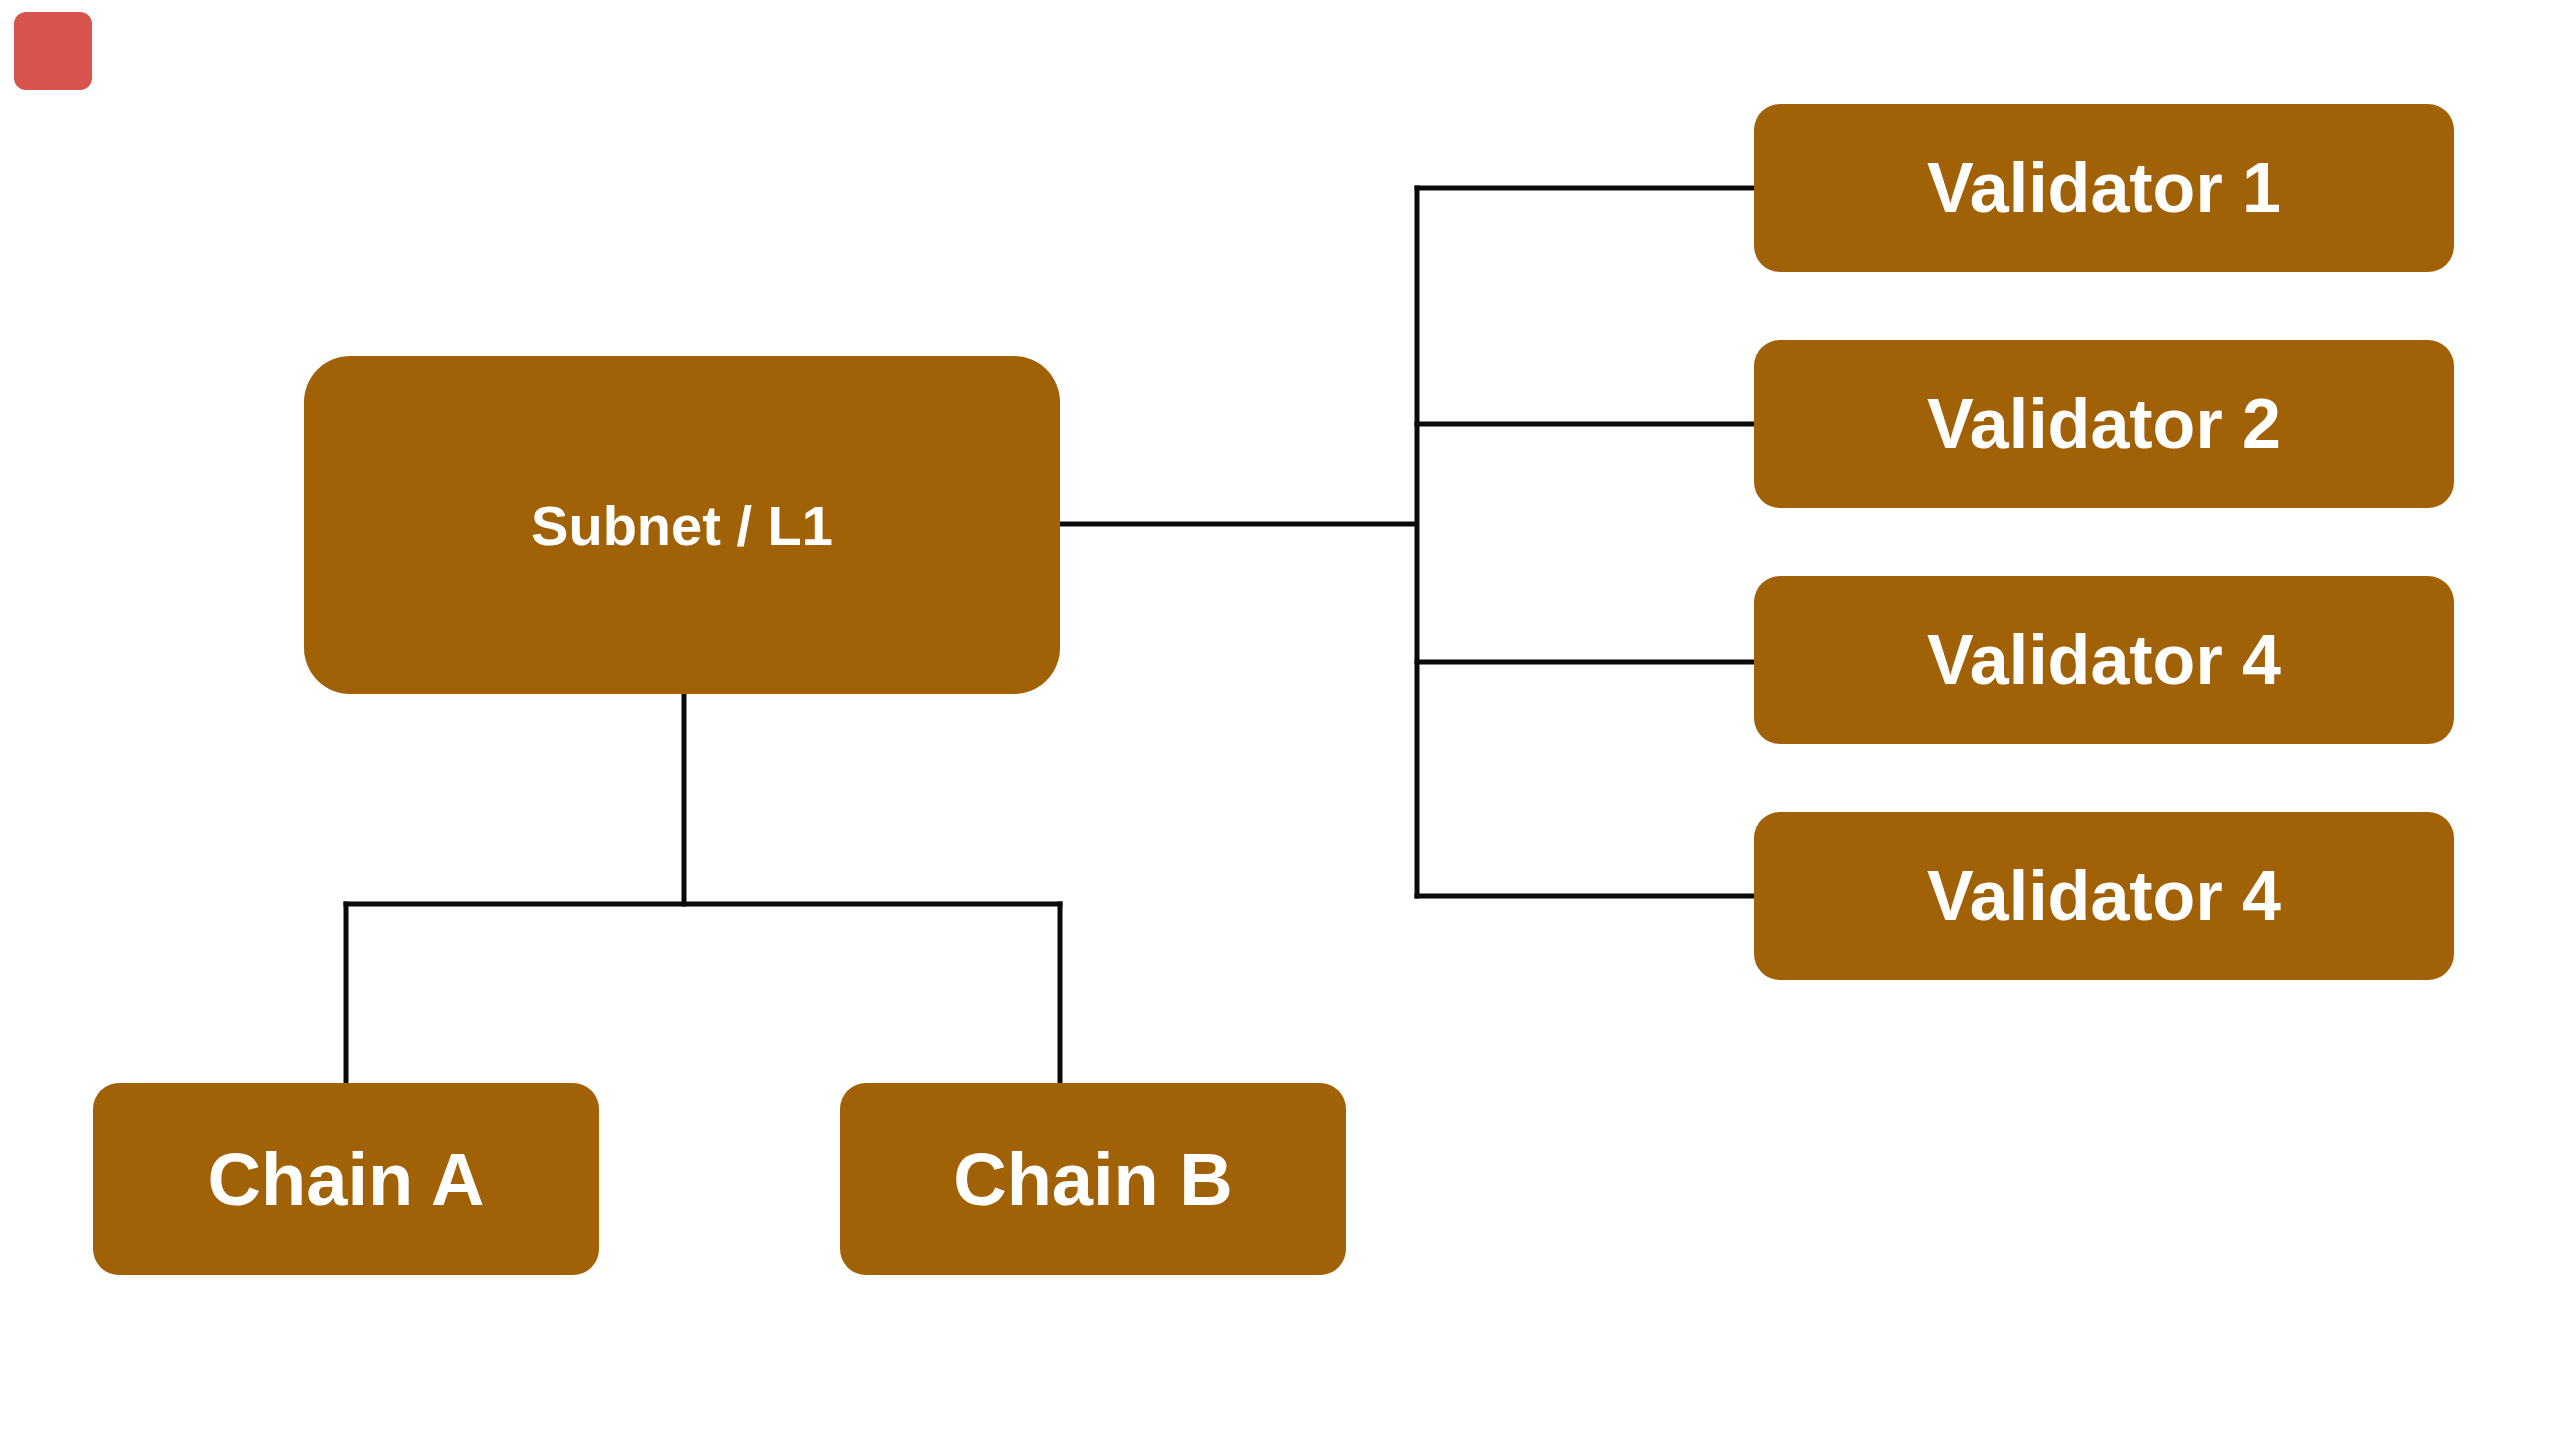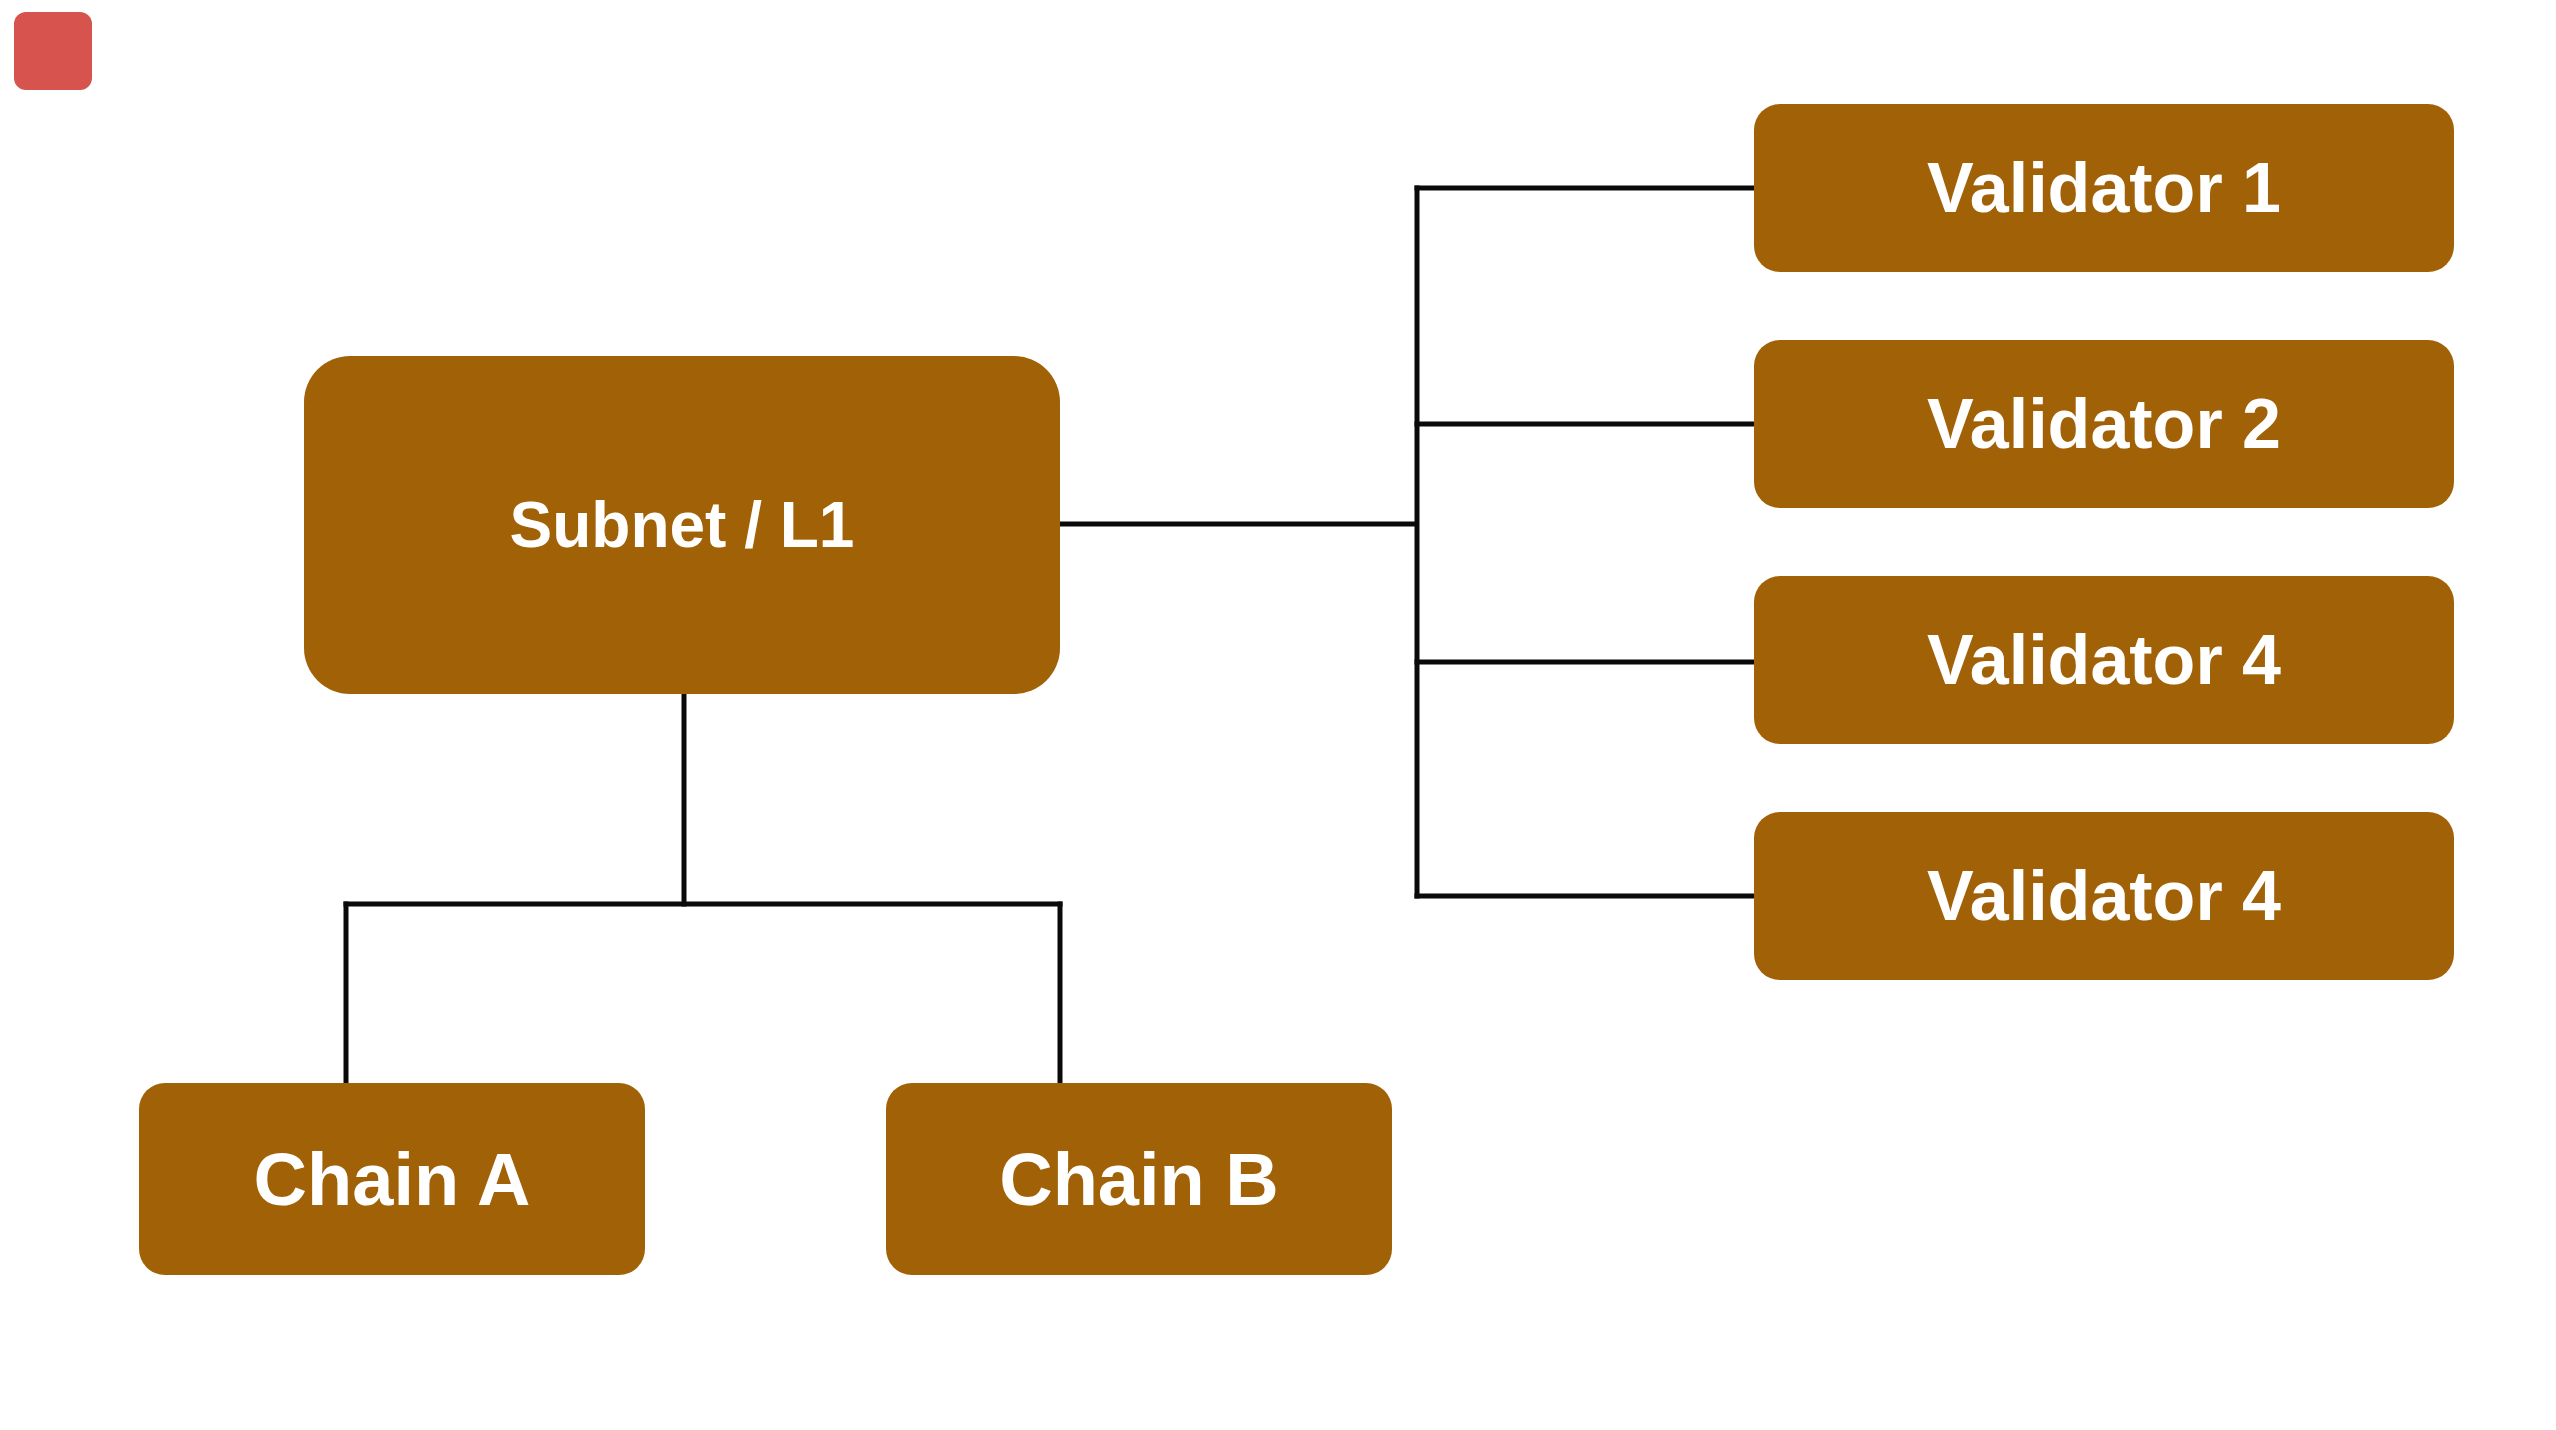--- a/index.html
+++ b/index.html
@@ -36,40 +36,39 @@
     font-weight: 700;
     text-align: center;
     box-sizing: border-box;
   }
   .node-subnet {
     left: 304px;
     top: 356px;
     width: 756px;
     height: 338px;
     border-radius: 46px;
-    font-size: 64px;
+    font-size: 56px;
   }
   .node-validator {
     left: 1754px;
     width: 700px;
     height: 168px;
     border-radius: 26px;
     font-size: 70px;
   }
   .node-validator-1 { top: 104px; }
   .node-validator-2 { top: 340px; align-items: center; }
   .node-validator-3 { top: 576px; }
   .node-validator-4 { top: 812px; align-items: center; }
   .node-chain {
     top: 1083px;
     width: 506px;
     height: 192px;
     border-radius: 26px;
     font-size: 74px;
-    margin-left: 46px;
   }
   .node-chain-a { left: 93px; }
   .node-chain-b { left: 840px; align-items: center; }
   .corner-mark {
     position: absolute;
     left: 14px;
     top: 12px;
     width: 78px;
     height: 78px;
     border-radius: 12px;

